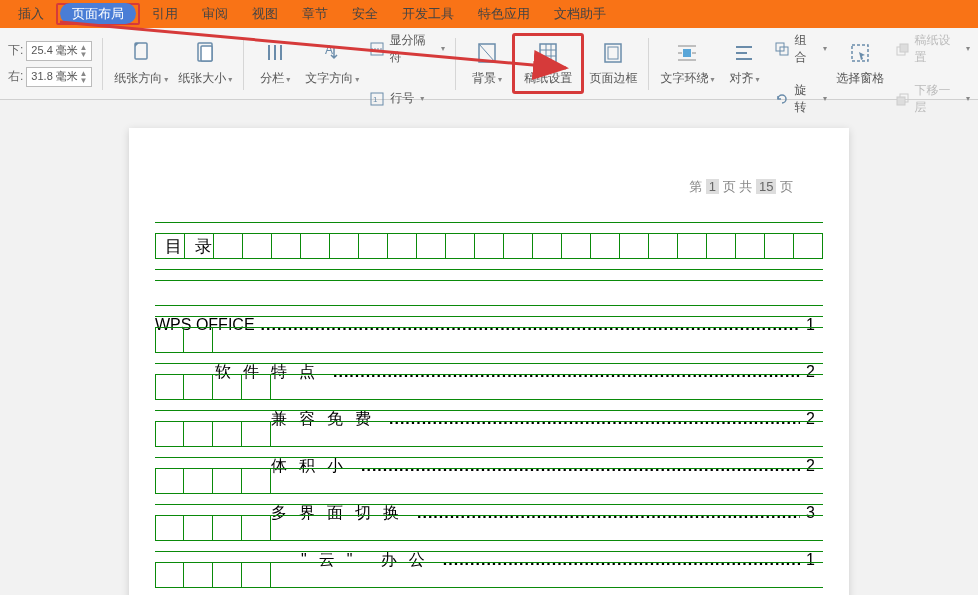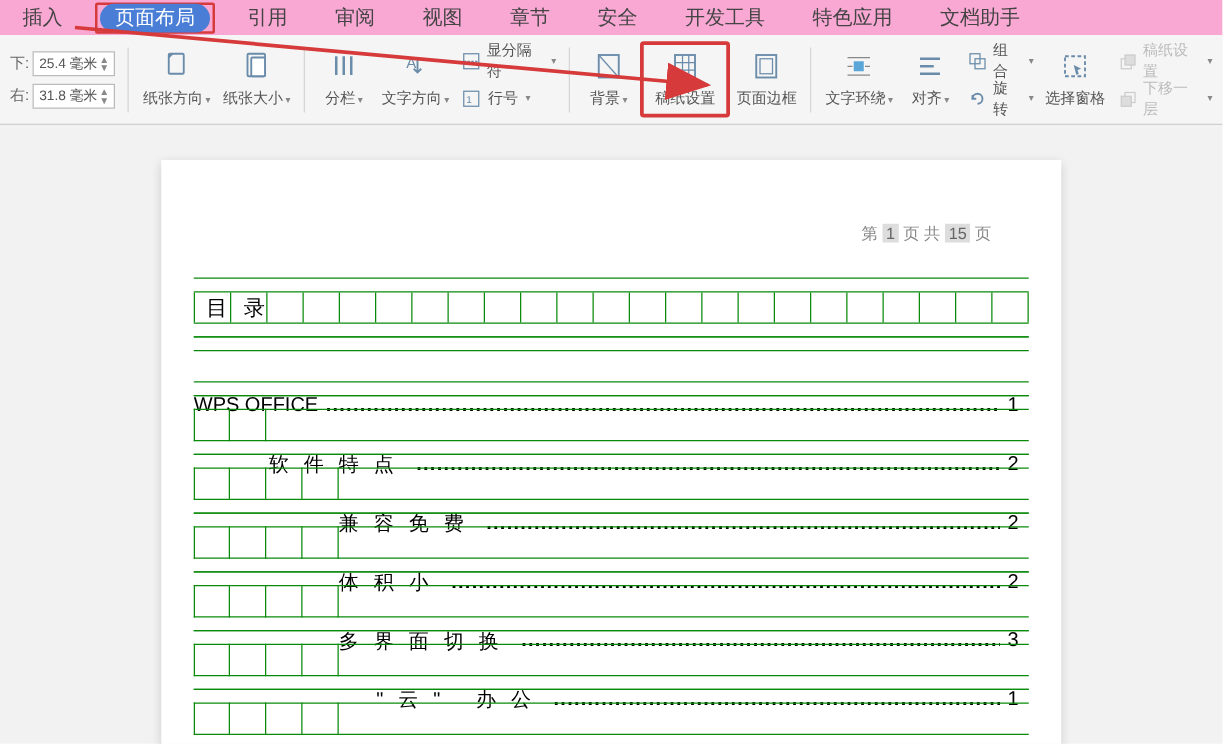--- a/index.html
+++ b/index.html
@@ -10,24 +10,24 @@
       height: 595px;
       overflow: hidden;
       position: relative;
     }
     
     .tabs-row {
       display: flex;
       align-items: center;
       height: 28px;
       padding-left: 6px;
-      gap: 14px;
-      font-size: 16px;
+      gap: 0;
+      font-size: 13px;
       color: #444;
-      background: #f9a8d4;
+      background: #f97316;
     }
     .tab {
       padding: 3px 12px;
       cursor: pointer;
     }
     .tab.active {
       background: #4a7dd6;
       color: #fff;
       border-radius: 12px;
     }
@@ -101,20 +101,21 @@
     }
     .mini-btn {
       display: flex;
       align-items: center;
       gap: 4px;
       padding: 0 4px;
       cursor: pointer;
       font-size: 12px;
       color: #555;
       height: 22px;
+      margin-top: 20px;
     }
     .mini-ico { width: 18px; height: 18px; display: inline-flex; align-items: center; justify-content: center; }
     .highlight-box {
       border: 3px solid #d63a3a;
       border-radius: 3px;
     }
     
     .page-wrap {
       display: flex;
       justify-content: center;

